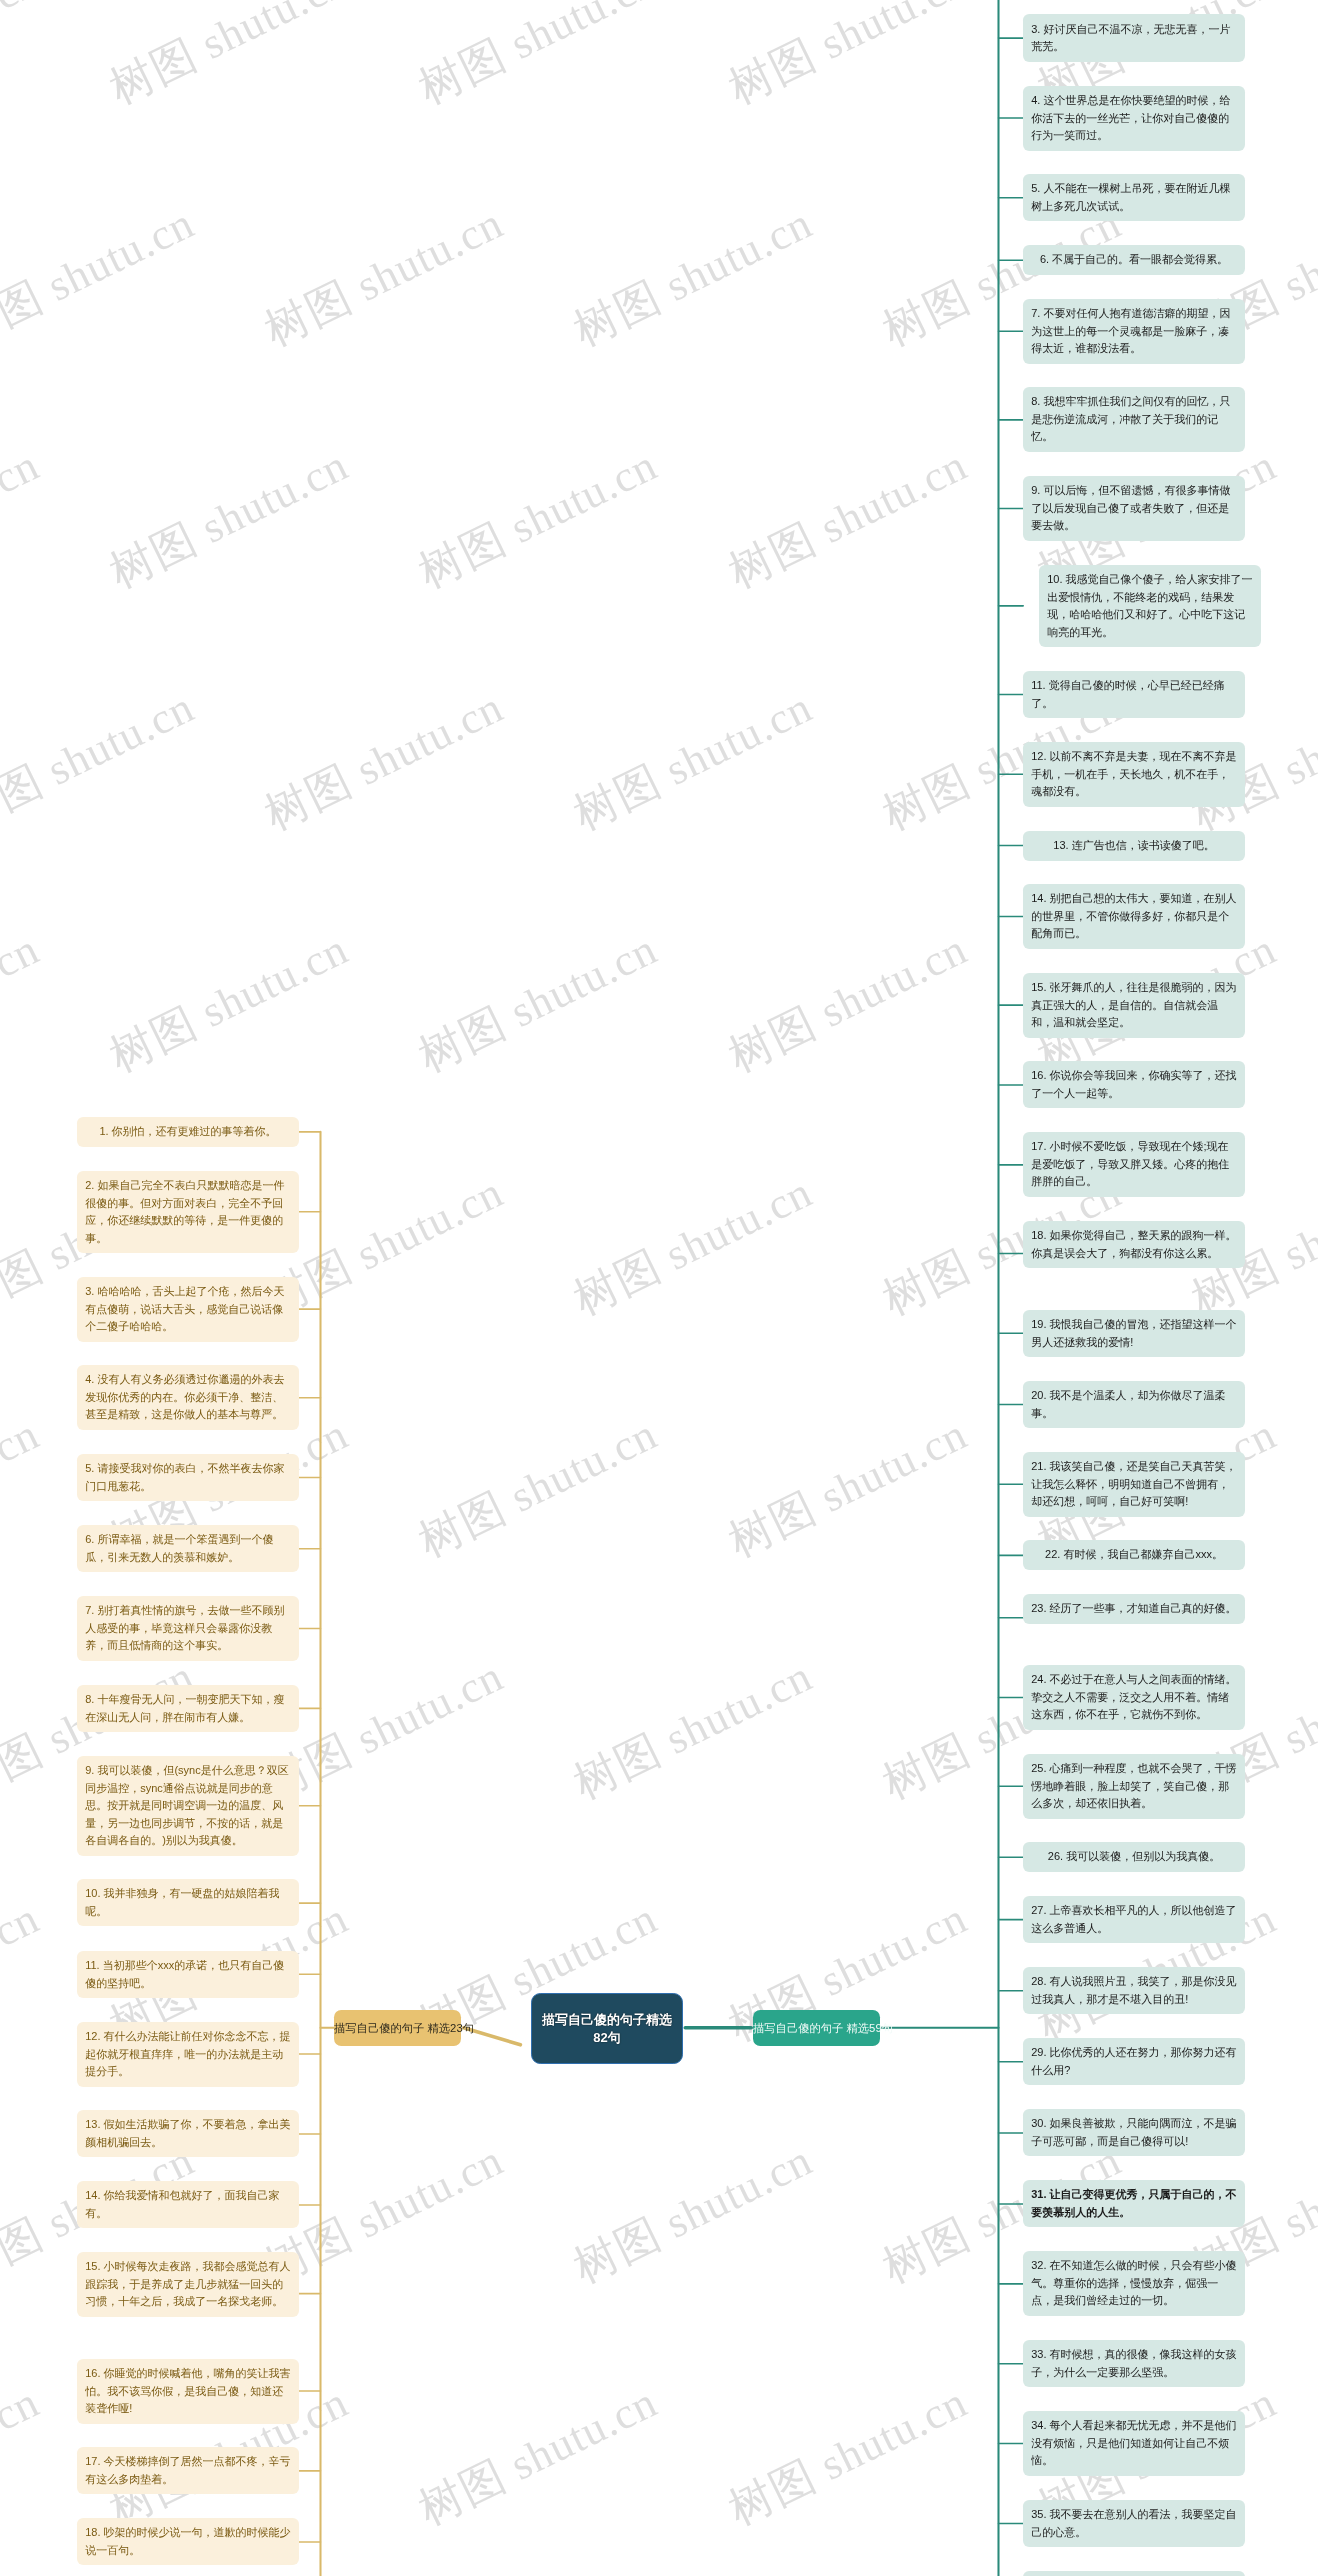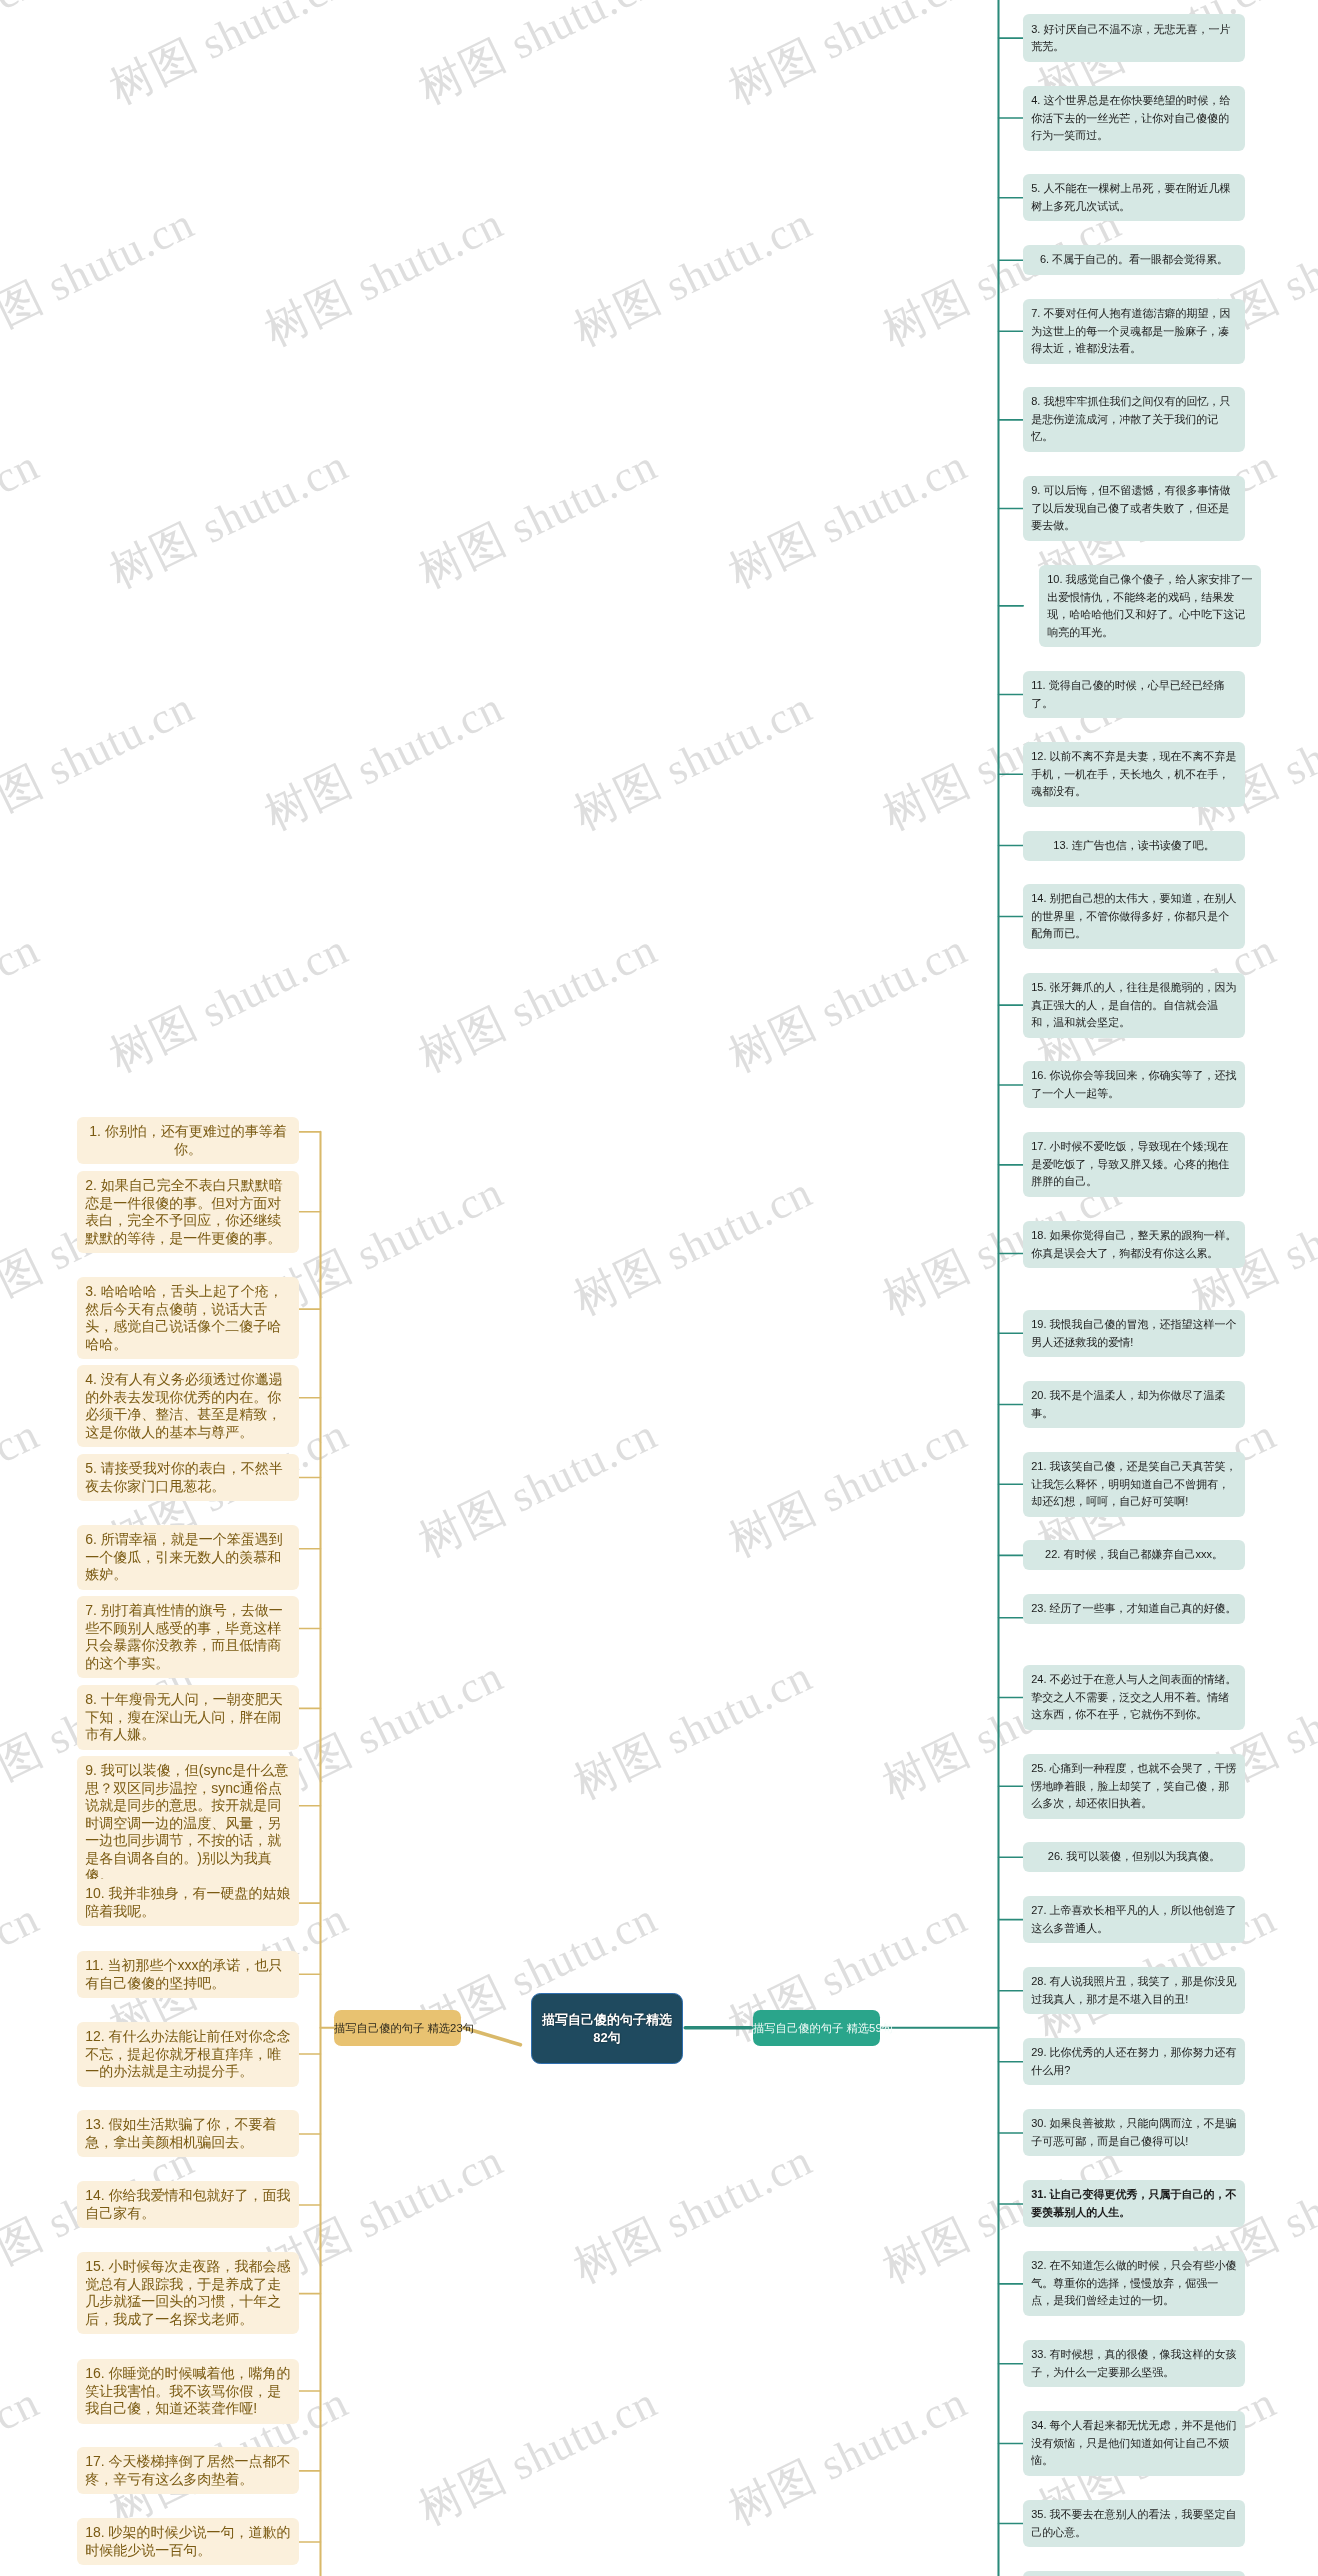--- a/index.html
+++ b/index.html
@@ -48,21 +48,21 @@
     color:#f2fbf8;font-size:11.3px;line-height:36px;text-align:center;
     white-space:nowrap;
   }
   
   .leaf{
     position:absolute;box-sizing:border-box;border-radius:6.2px;
     padding:6.2px 8.2px;z-index:18;
   }
   .leaf-left{
     background:#fbf0dc;color:#7a5a12;
-    font-size:14px;line-height:17.5px;
+    font-size:11px;line-height:17.5px;
   }
   .leaf-right{
     background:#d6e8e4;color:#1a1a1a;
     font-size:11px;line-height:17.5px;
   }
   .leaf-left.center,.leaf-right.center{text-align:center;}
 </style>
 </head>
 <body>
 

